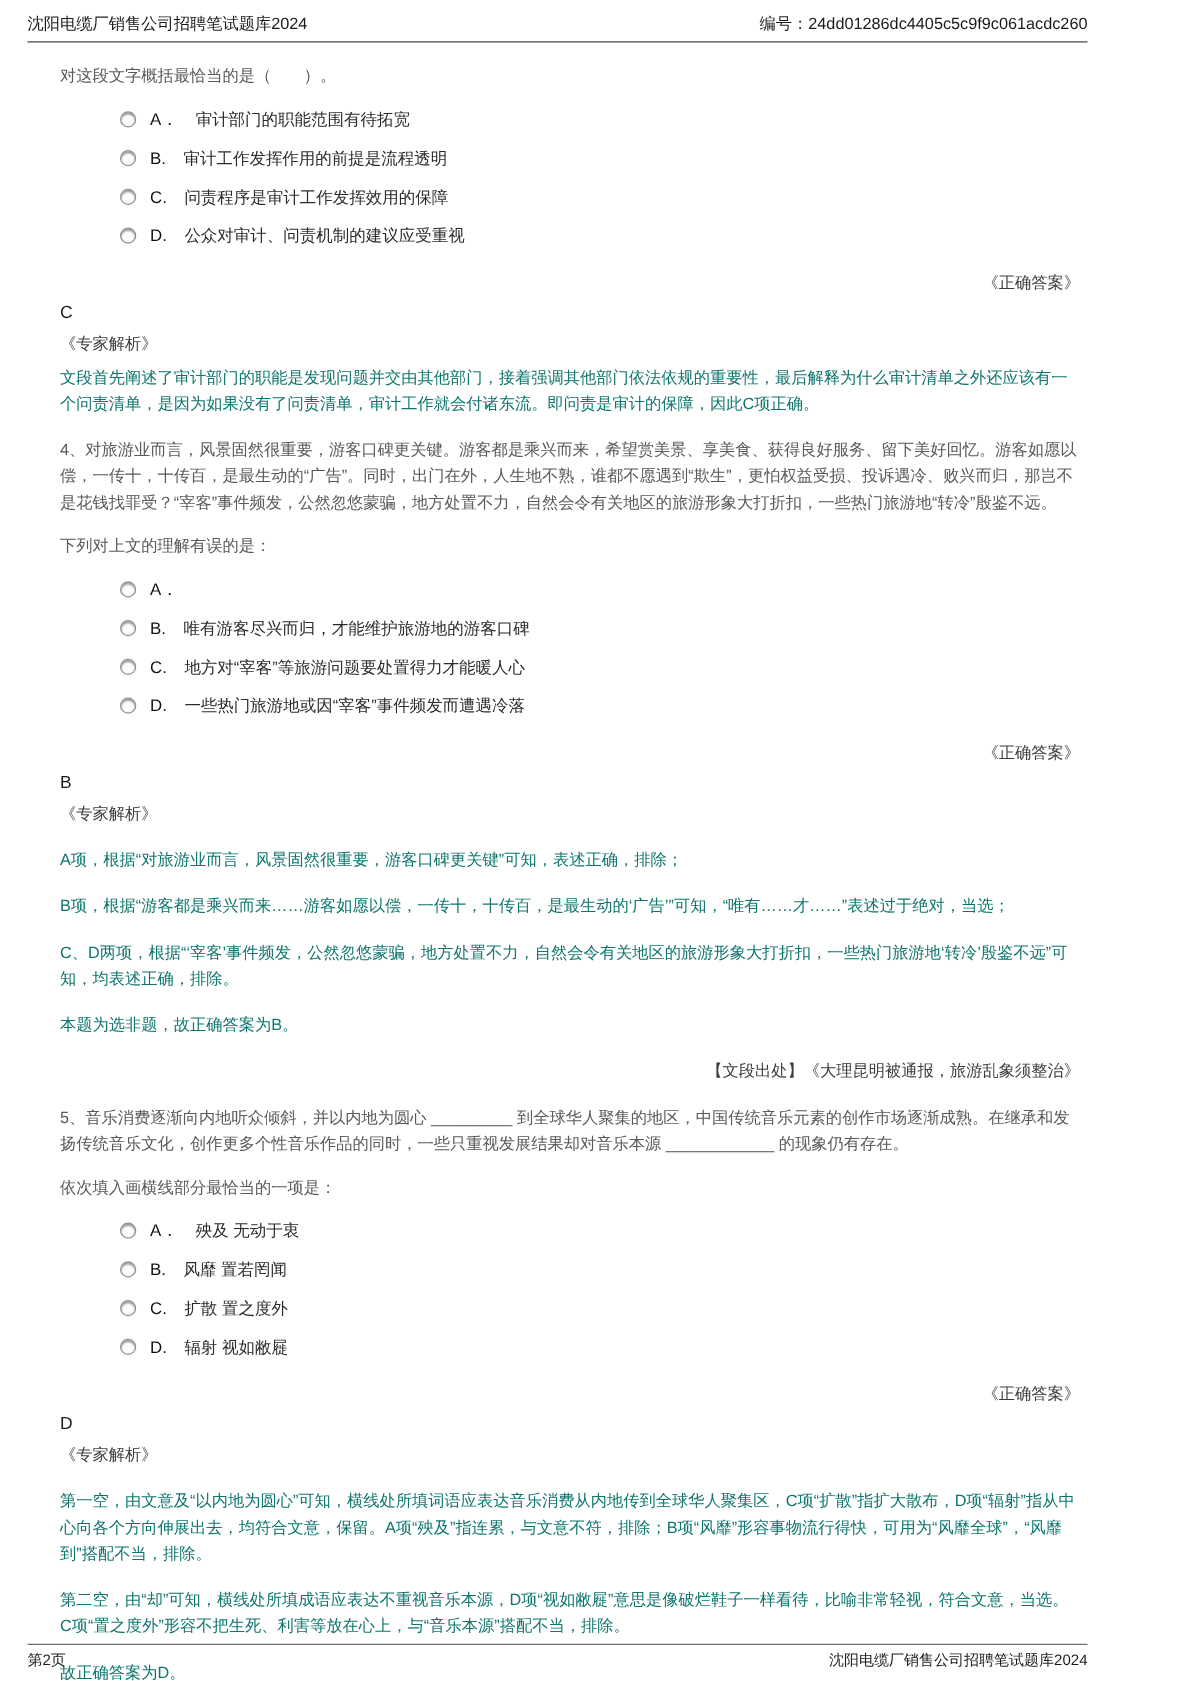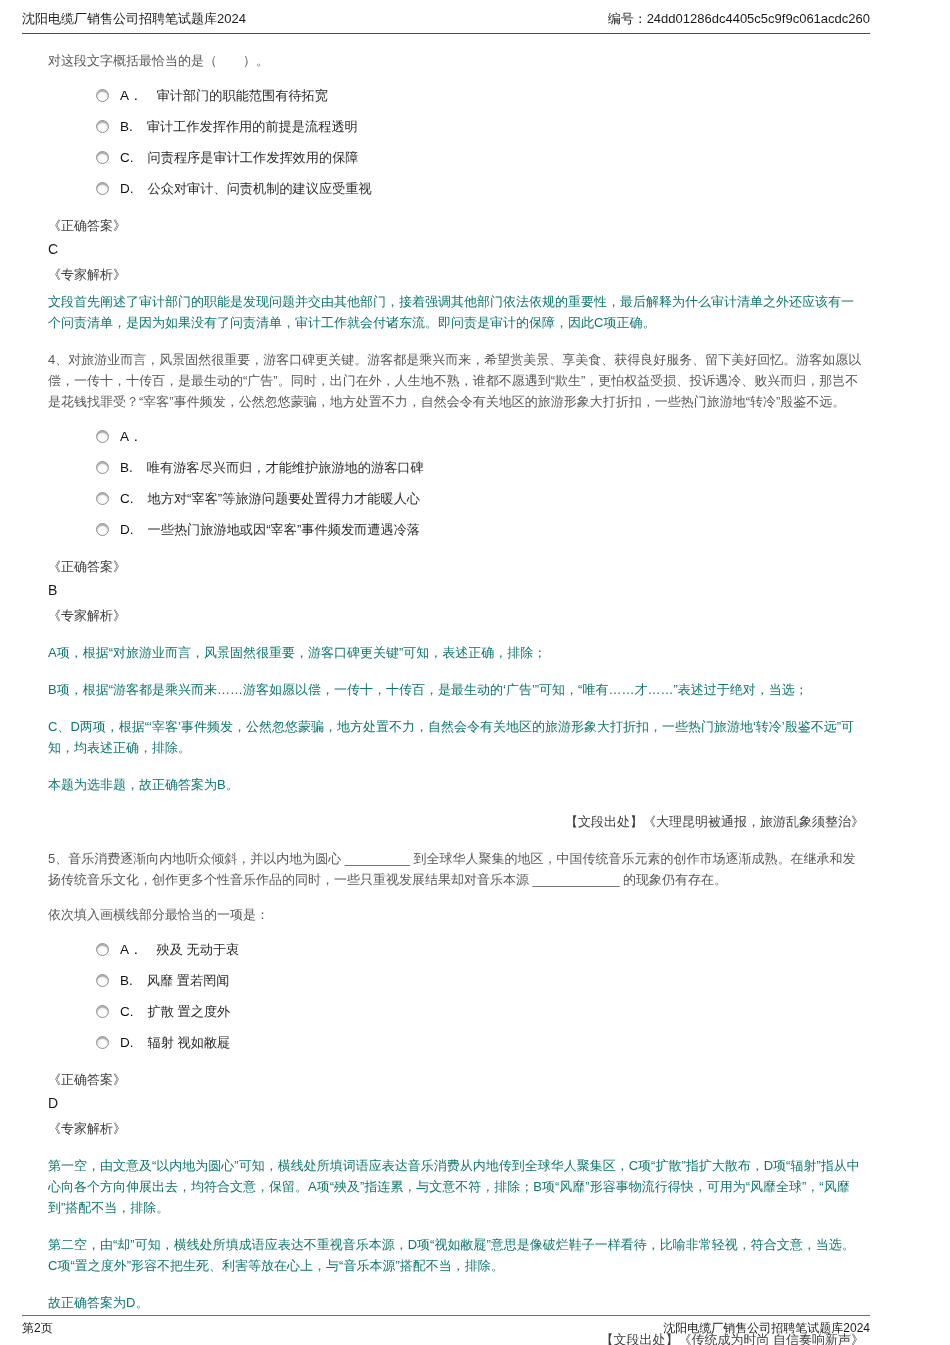--- a/index.html
+++ b/index.html
@@ -35,21 +35,21 @@
   .radio{
     width:11px;height:11px;border-radius:50%;
     border:1px solid #8f8f8f;
     box-shadow:inset 0 1.5px 1.5px rgba(0,0,0,.4);
     background:#fcfcfc;
     margin-right:11px;flex:none;
     cursor:pointer;
   }
   .olabel{margin-right:14px;color:#111;font-size:13.5px;}
   .otext{color:#2b2b2b;font-size:13.2px;}
-  .ans-h{margin:16px 0 0 0;color:#3d3d3d;}
+  .ans-h{margin:16px 0 0 0;color:#3d3d3d;text-align:right;}
   .ans-v{margin:3px 0 0 0;color:#1a1a1a;font-size:14px;}
   .ana-h{margin:4px 0 0 0;color:#3d3d3d;}
   .para{margin:12px 0 0 0;color:#0f766e;}
   .src{margin:13px 0 0 0;color:#3d3d3d;text-align:right;}
   .gapbig{margin-top:16px;}
   .footer{
     position:absolute;left:22px;right:22px;bottom:8px;
     border-top:1px solid #6e6e6e;
     padding-top:4px;
     display:flex;justify-content:space-between;
@@ -93,20 +93,21 @@
         </div>
       </div>
       <div class="ans-h">《正确答案》</div>
       <div class="ans-v">C</div>
       <div class="ana-h">《专家解析》</div>
       <div class="para" style="margin-top:6px">文段首先阐述了审计部门的职能是发现问题并交由其他部门，接着强调其他部门依法依规的重要性，最后解释为什么审计清单之外还应该有一个问责清单，是因为如果没有了问责清单，审计工作就会付诸东流。即问责是审计的保障，因此C项正确。</div>
     </div>
 
     <div>
       <div class="stem gapbig">4、对旅游业而言，风景固然很重要，游客口碑更关键。游客都是乘兴而来，希望赏美景、享美食、获得良好服务、留下美好回忆。游客如愿以偿，一传十，十传百，是最生动的“广告”。同时，出门在外，人生地不熟，谁都不愿遇到“欺生”，更怕权益受损、投诉遇冷、败兴而归，那岂不是花钱找罪受？“宰客”事件频发，公然忽悠蒙骗，地方处置不力，自然会令有关地区的旅游形象大打折扣，一些热门旅游地“转冷”殷鉴不远。</div>
+      <div class="prompt">下列对上文的理解有误的是：</div>
       <div class="opts">
         <div class="opt" style="margin-top:14px">
           <span class="radio"></span>
           <span class="olabel">A．</span>
         </div>
         <div class="opt">
           <span class="radio"></span>
           <span class="olabel">B.</span>
           <span class="otext">唯有游客尽兴而归，才能维护旅游地的游客口碑</span>
         </div>

